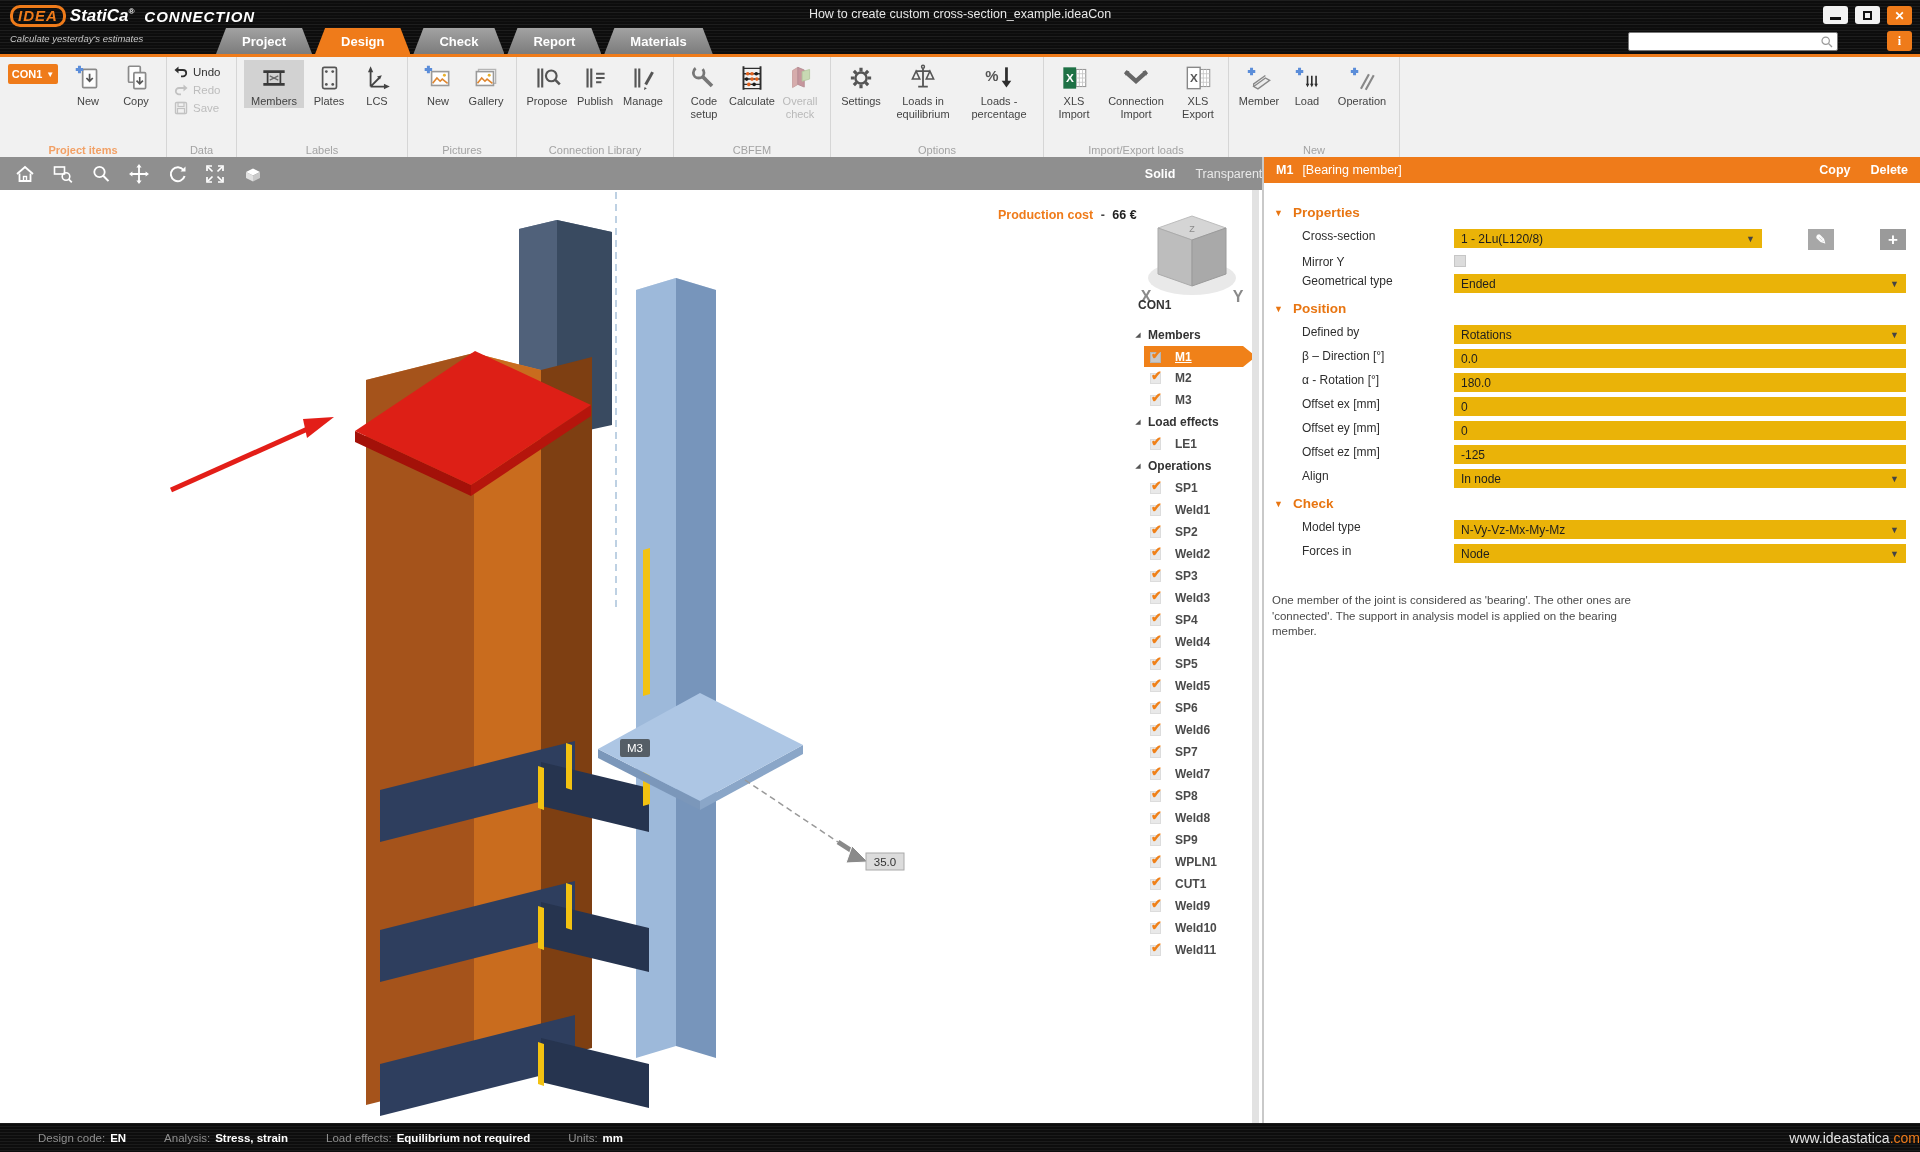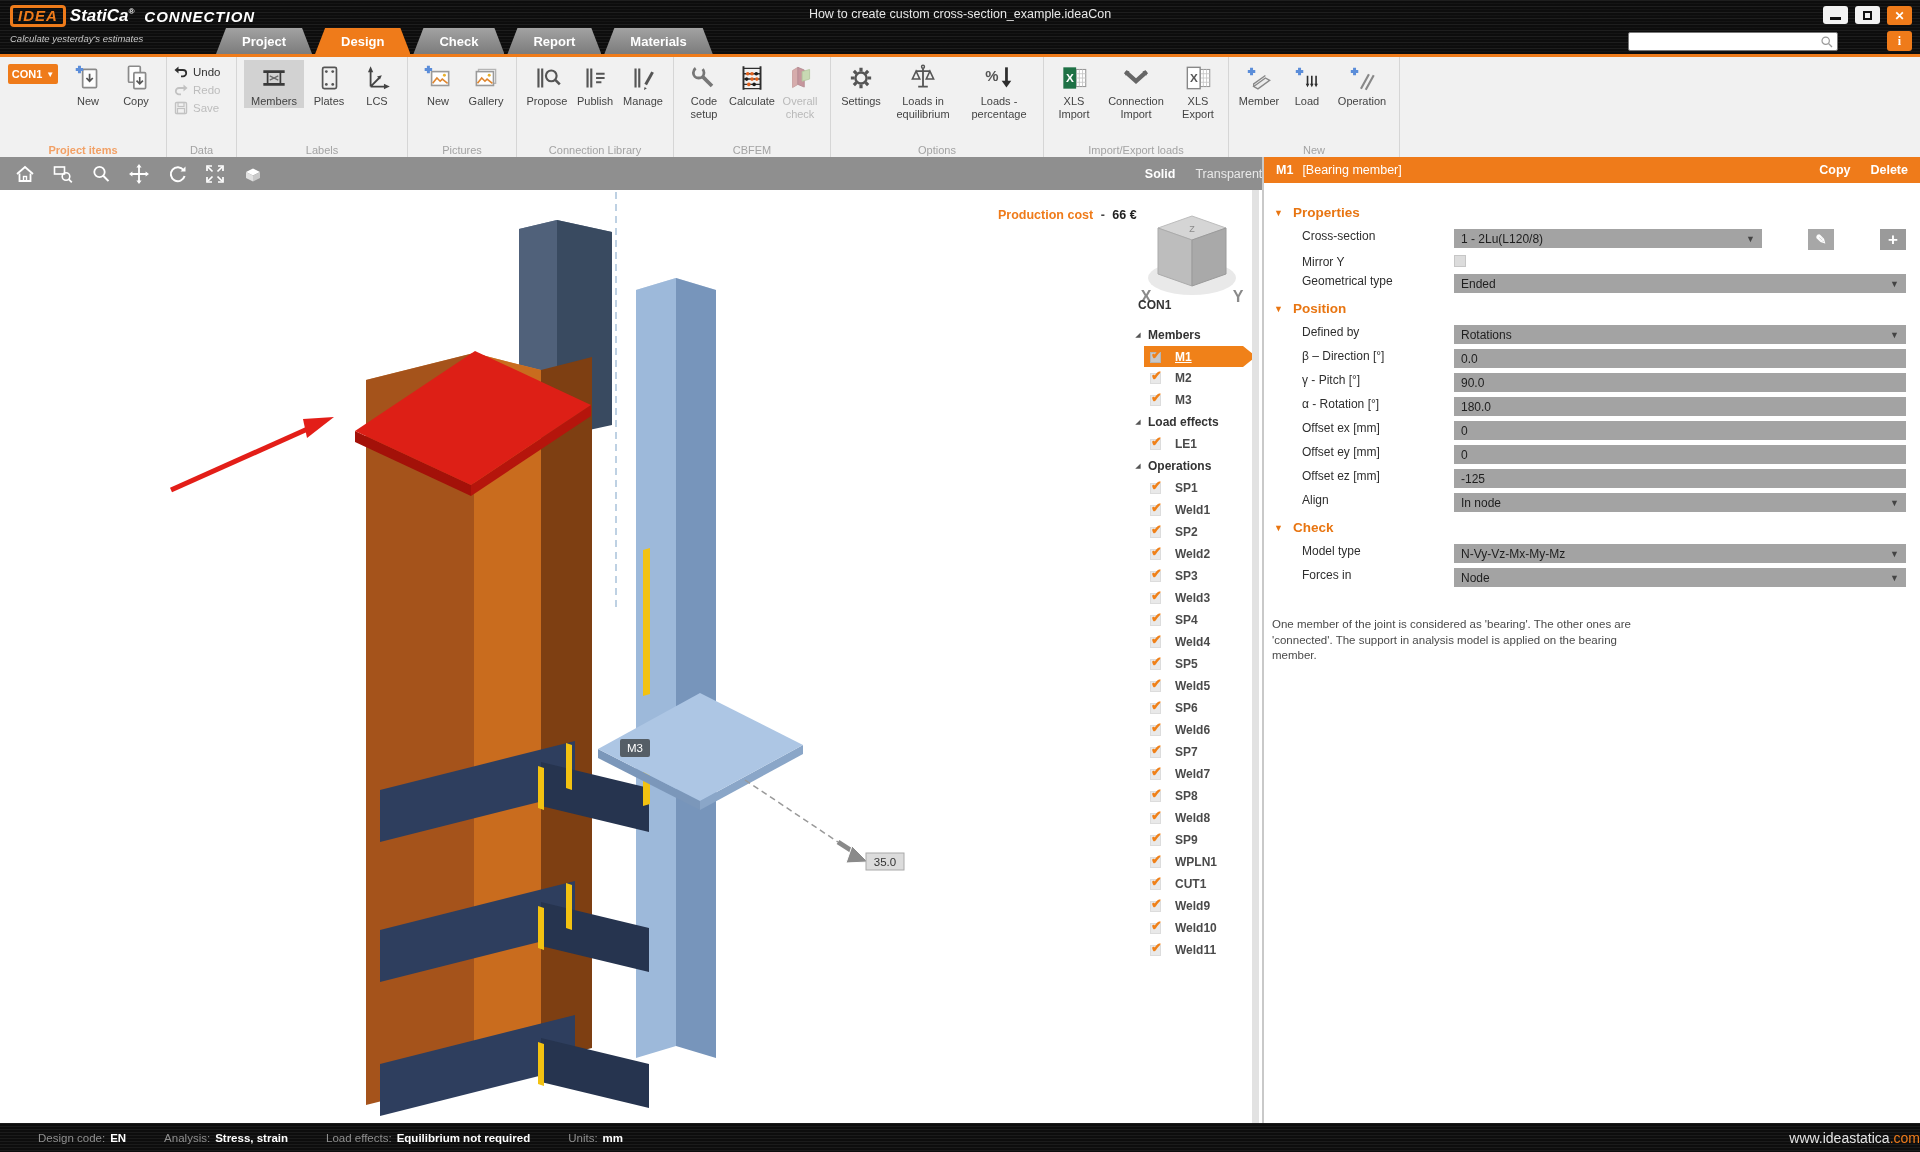--- a/index.html
+++ b/index.html
@@ -7,21 +7,21 @@
   .app { position:relative; width:1920px; height:1152px; overflow:hidden;
          font-family:"Liberation Sans", sans-serif; background:#fff; }
 
   
   .tophdr { position:absolute; left:0; top:0; width:1920px; height:54px;
     background:#0d0d0d;
     background-image:repeating-linear-gradient(180deg, rgba(255,255,255,.07) 0 1px, rgba(0,0,0,0) 1px 3px, rgba(255,255,255,.03) 3px 4px, rgba(0,0,0,0) 4px 6px);
   }
   .orange-strip { position:absolute; left:0; top:54px; width:1920px; height:3px; background:#EF7B1A; }
   .logo-row { position:absolute; left:10px; top:5px; display:flex; align-items:center; }
-  .logo-box { border:3px solid #EF7B1A; border-radius:4px; padding:0 5px; color:#EF7B1A;
+  .logo-box { border:3px solid #EF7B1A; border-radius:10px; padding:0 5px; color:#EF7B1A;
     font-weight:bold; font-style:italic; font-size:15px; letter-spacing:1px; height:22px; line-height:16px; }
   .logo-statica { color:#fff; font-weight:bold; font-style:italic; font-size:17px; margin-left:4px; }
   .logo-reg { color:#fff; font-size:8px; vertical-align:super; }
   .product { color:#fff; font-weight:bold; font-style:italic; font-size:15px; letter-spacing:1px; margin-left:10px; }
   .tagline { position:absolute; left:10px; top:33px; color:#c9c9c9; font-style:italic; font-size:9.5px; }
   .win-title { position:absolute; left:0; right:0; top:7px; text-align:center; color:#e8e8e8; font-size:12.5px; }
   .winbtns { position:absolute; right:8px; top:6px; display:flex; gap:7px; }
   .wbtn { width:25px; height:18px; border-radius:3px; background:#f2f2f2; display:flex; align-items:center; justify-content:center; cursor:default; }
   .wbtn.close { background:#EF7B1A; height:19px; color:#fff; font-weight:bold; font-size:12px; }
   .glyph-min { width:11px; height:3px; background:#111; margin-top:7px; }
@@ -98,21 +98,21 @@
   
   .props { position:absolute; left:1262px; top:157px; width:658px; height:966px; background:#fff; border-left:2px solid #c9c9c9; }
   .props-header { height:26px; background:#EF7B1A; color:#fff; display:flex; align-items:center; font-size:12.5px; padding:0 12px; }
   .ph-id { font-weight:bold; margin-right:9px; }
   .ph-actions { margin-left:auto; display:flex; gap:20px; font-weight:bold; }
   .props-body { padding:14px 14px 0 6px; }
   .psec-hdr { display:flex; align-items:center; color:#E87511; font-weight:bold; font-size:13.5px; margin:8px 0 9px 0; }
   .psec-hdr .tri { font-size:9px; margin:0 10px 0 4px; }
   .prow { display:flex; align-items:flex-start; margin-bottom:5px;gap:44px; }
   .prow .plbl { width:108px; margin-left:32px; font-size:12px; color:#2e2e2e; flex-shrink:0; }
-  .pfield { flex:1; height:19px; background:#a3a3a3; display:flex; align-items:center; font-size:12px; color:#1e1e1e; padding:0 7px; }
+  .pfield { flex:1; height:19px; background:#eab308; display:flex; align-items:center; font-size:12px; color:#1e1e1e; padding:0 7px; }
   .pfield .ddc { margin-left:auto; font-size:9px; color:#444; }
   .pcheck { width:12px; height:12px; background:#dcdcdc; border:1px solid #c6c6c6; }
   .fbtn { width:26px; height:21px; margin-left:2px; display:flex; align-items:center; justify-content:center;
           color:#fff; font-weight:bold; }
   .fbtn.edit { background:#a7a7a7; font-size:13px; }
   .fbtn.add { background:#9a9a9a; font-size:17px; }
   .pdesc { margin:30px 0 0 2px; width:392px; font-size:11.5px; color:#4a4a4a; line-height:1.35; }
 
   
   .statusbar { position:absolute; left:0; top:1123px; width:1920px; height:29px; background:#0d0d0d;
@@ -814,26 +814,20 @@
             <span class="ddc">▼</span>
         </div>
       </div>
       <div class="prow">
         <span class="plbl">β – Direction [°]</span>
         <div class="pfield">
             <span>0.0</span>
           </div>
       </div>
       <div class="prow">
-        <span class="plbl">γ - Pitch [°]</span>
-        <div class="pfield">
-            <span>90.0</span>
-          </div>
-      </div>
-      <div class="prow">
         <span class="plbl">α - Rotation [°]</span>
         <div class="pfield">
             <span>180.0</span>
           </div>
       </div>
       <div class="prow">
         <span class="plbl">Offset ex [mm]</span>
         <div class="pfield">
             <span>0</span>
           </div>

